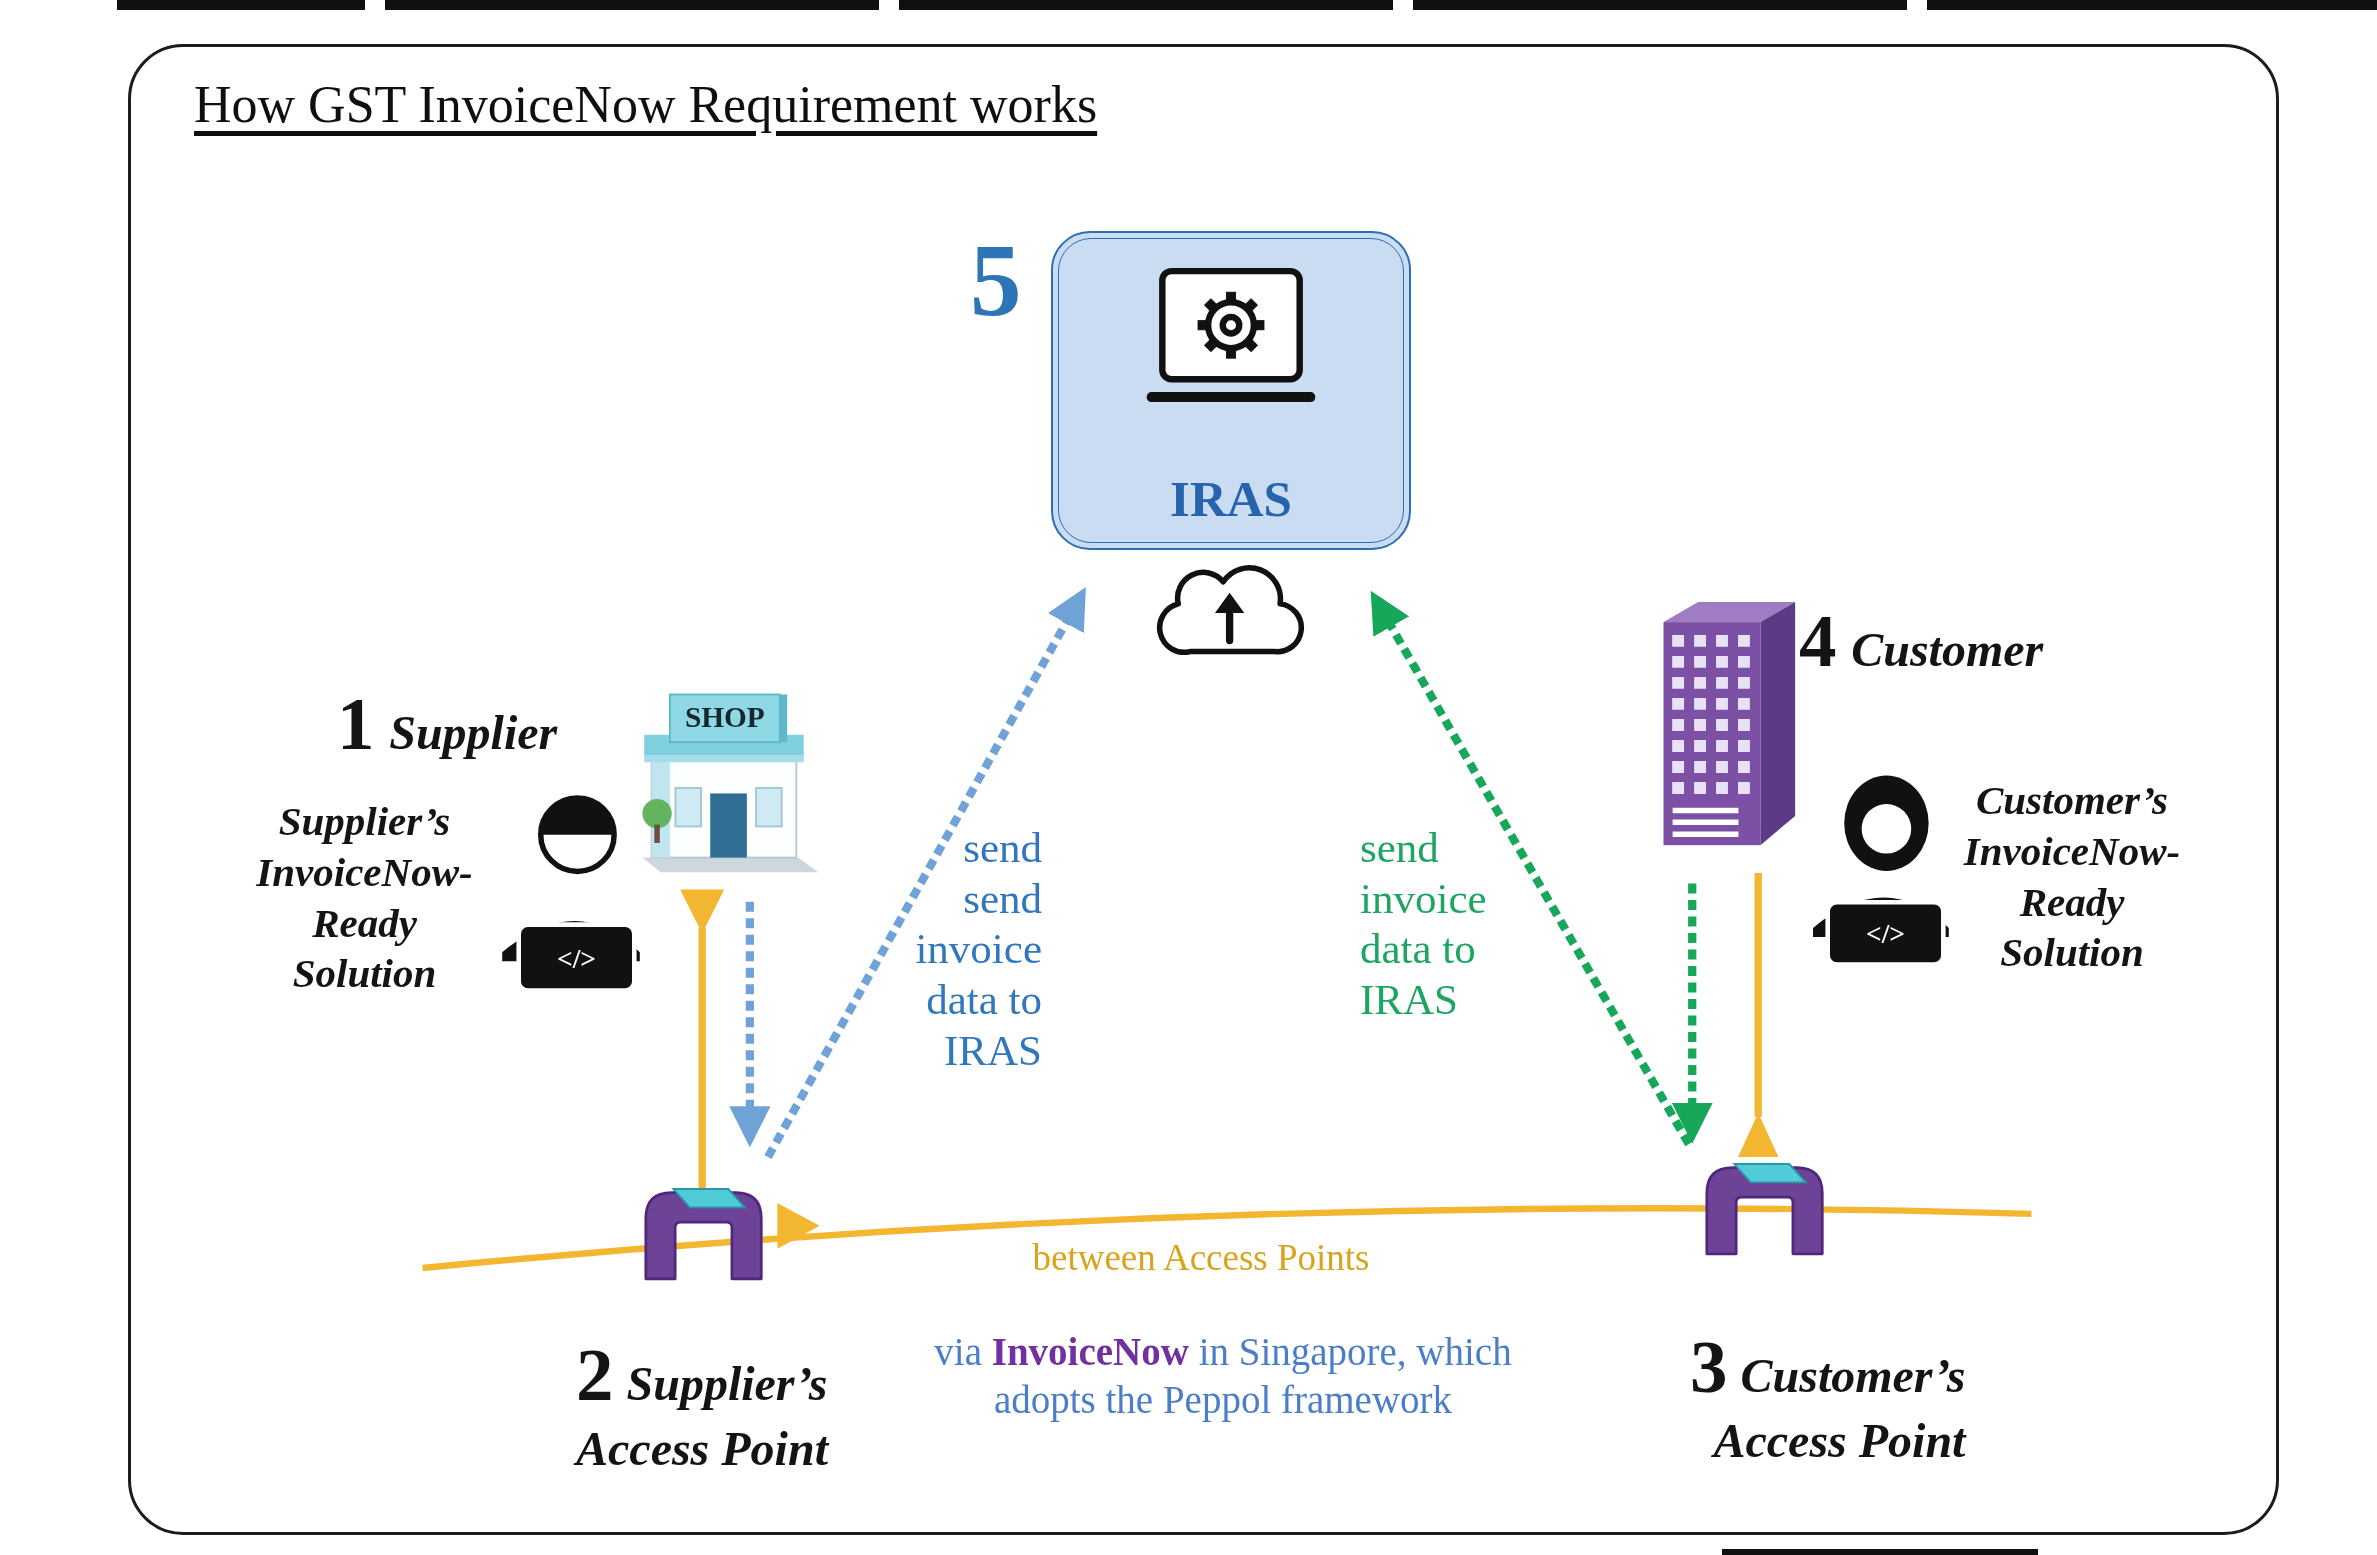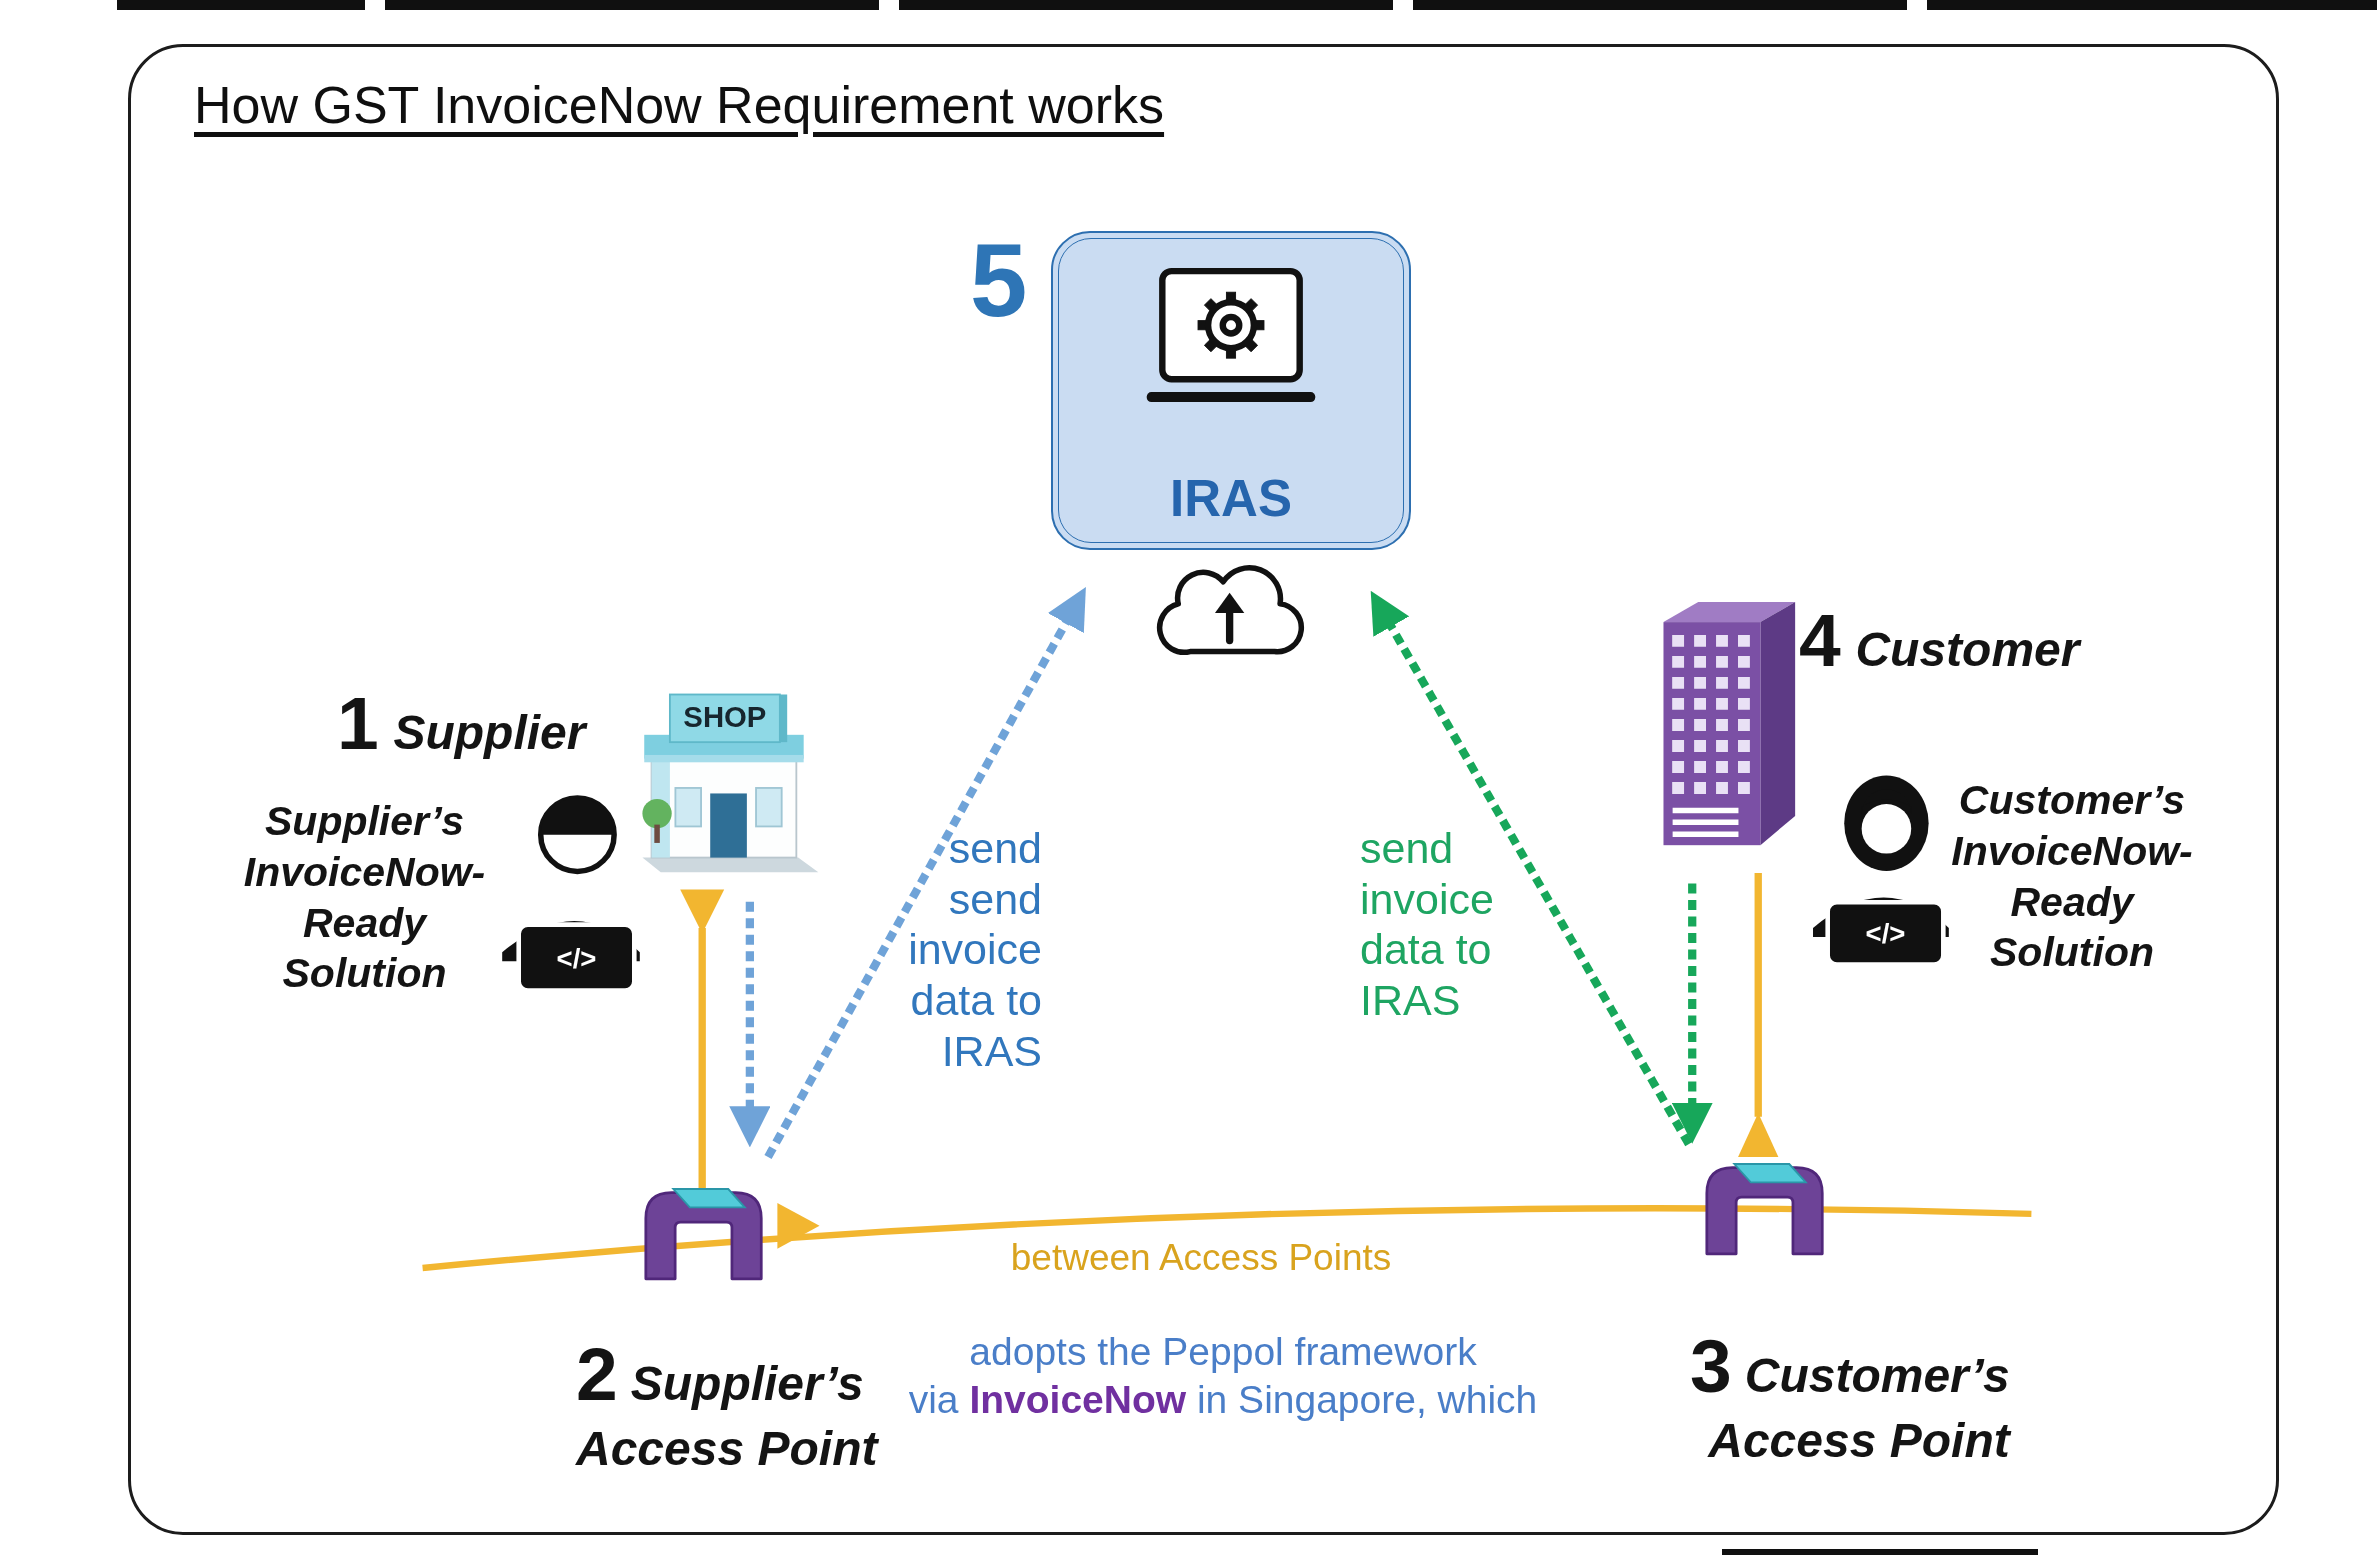--- a/index.html
+++ b/index.html
@@ -1,17 +1,17 @@
 <!DOCTYPE html>
 <html style="font-size:14.7px"><head>
 <meta charset="utf-8">
 <style>
   html,body{margin:0;padding:0;background:#fff;}
   body{font-family:"Liberation Sans",sans-serif;color:#111;}
-  .canvas{position:relative;width:2377px;height:1556px;background:#fff;overflow:hidden;}
+  .canvas{position:relative;width:2377px;height:1556px;background:#fff;overflow:hidden;font-family:Liberation Serif, serif;}
   .abs{position:absolute;}
   
   .edge-top{left:117px;top:0;width:2260px;height:10px;
     background:repeating-linear-gradient(90deg,#101010 0 248px,#fff 248px 268px,#101010 268px 513px,#101010 513px 514px);}
   .edge-bottom{left:1722px;top:1549px;width:316px;height:7.3px;background:#101010;}
   
   .frame{left:128px;top:44px;width:2145px;height:1485px;border:3.7px solid #1c1c1c;border-radius:55px;}
   .title{left:194px;top:75px;font-size:52px;color:#0f0f0f;text-decoration:underline;text-underline-offset:9.2px;}
   
   .step5-num{left:970px;top:229px;font-size:103px;font-weight:700;color:#2e75b6;line-height:1;}
@@ -207,18 +207,18 @@
       <span class="steptxt">Customer’s</span>
     </div>
     <div class="steptxt second">Access Point</div>
   </div>
 
   <div class="abs exchange" style="left:926px;top:1236px;width:550px;">
     <div>between Access Points</div>
   </div>
 
   <div class="abs via" style="left:902px;top:1328px;width:642px;">
+    <div><span>via </span><span class="brand">InvoiceNow</span><span> in Singapore, which</span></div>
     <div>adopts the Peppol framework</div>
-    <div><span>via </span><span class="brand">InvoiceNow</span><span> in Singapore, which</span></div>
   </div>
 
 </div>
 
 
 </body></html>

